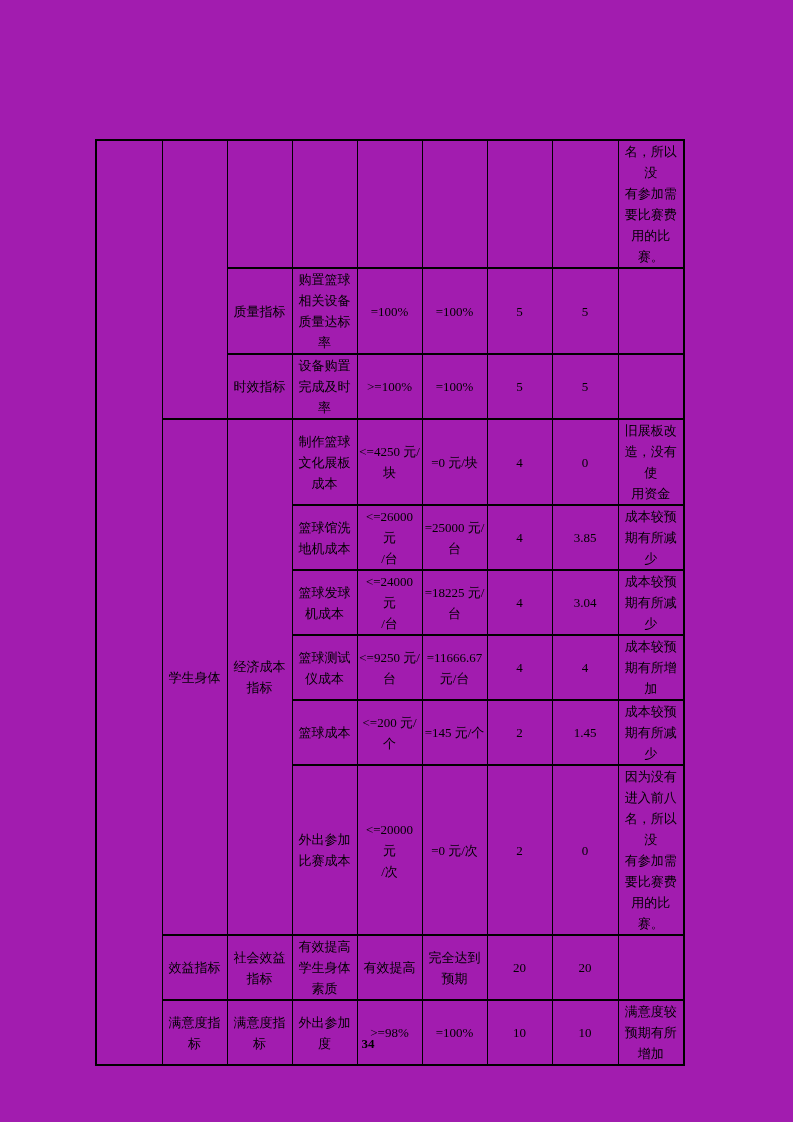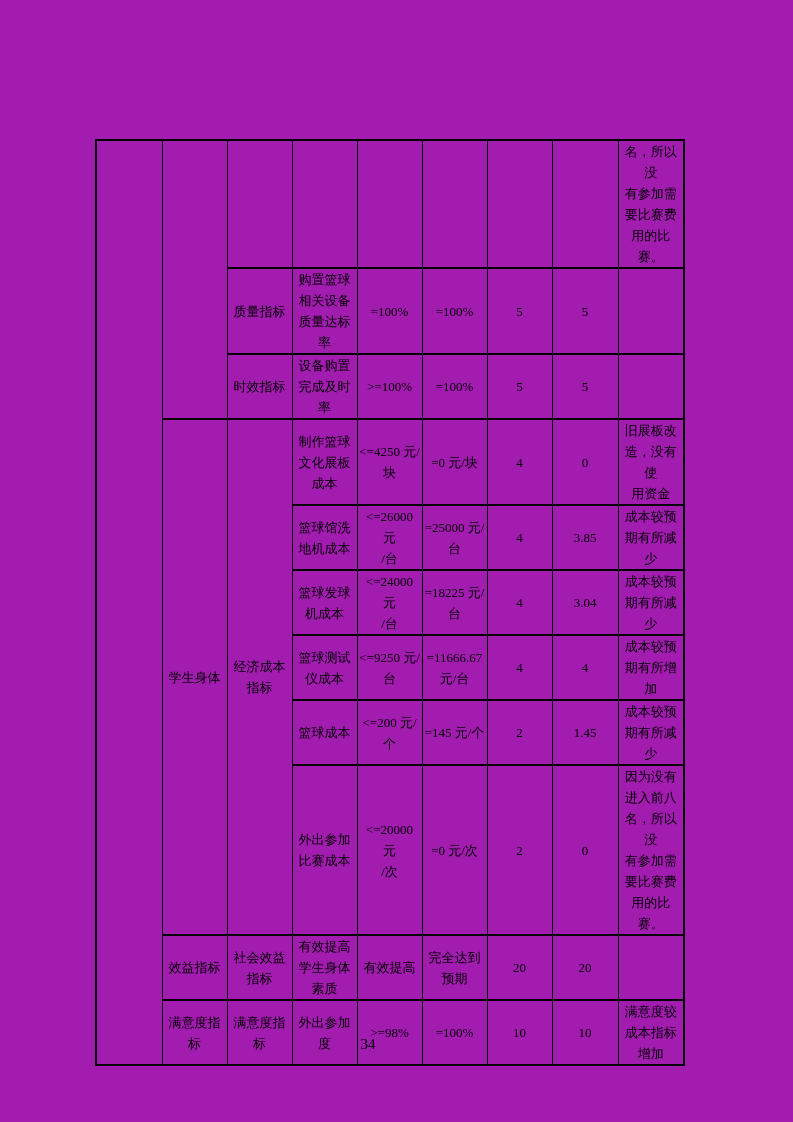--- a/index.html
+++ b/index.html
@@ -41,21 +41,22 @@
   tr.r7{height:63px;margin-left:7px;}
   tr.r8{height:65px;}
   tr.r9{height:127px;}
   tr.r10{height:62px;}
   tr.r11{height:64px;margin-left:24px;}
   .page-number{
     position:absolute;
     left:0;top:1036px;
     width:736px;
     text-align:center;
-    font-size:15px;
+    font-size:13px;
+    font-weight:bold;
   }
 </style>
 </head>
 <body>
 
 <div class="page">
 
   <table class="perf">
     <colgroup>
       <col style="width:66px">
@@ -217,21 +218,21 @@
 标</td>
       <td>满意度指
 标</td>
       <td>外出参加
 度</td>
       <td>&gt;=98%</td>
       <td>=100%</td>
       <td>10</td>
       <td>10</td>
       <td>满意度较
-成本指标
+预期有所
 增加</td>
     </tr>
   </tbody>
     </table>
 
   <div class="page-number">34</div>
 
 </div>
 
 </body></html>

